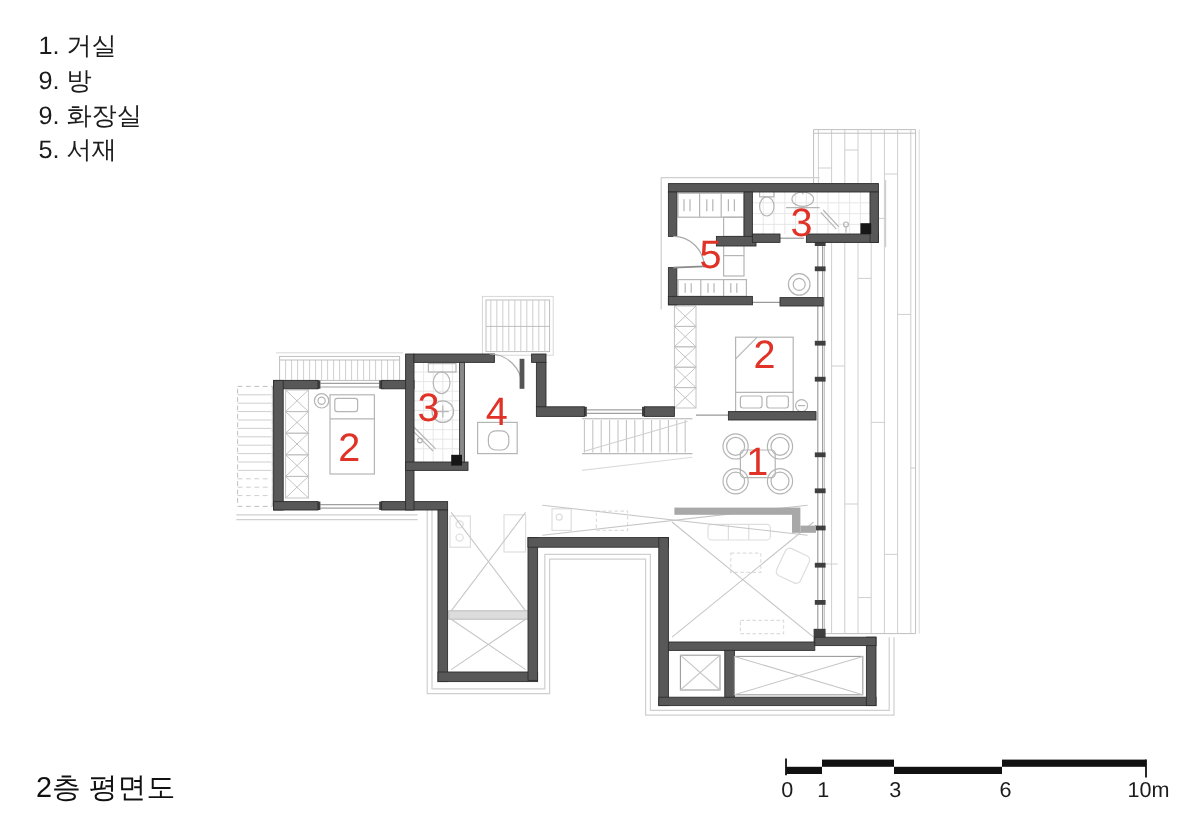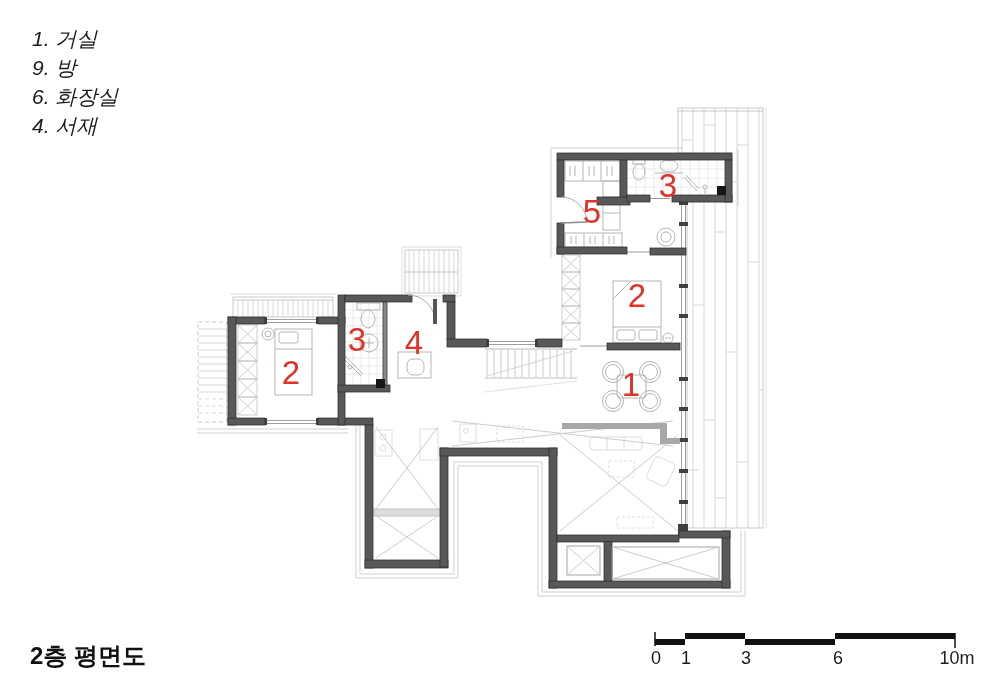--- a/index.html
+++ b/index.html
@@ -1,33 +1,33 @@
 <!DOCTYPE html>
 <html><head>
 <meta charset="utf-8">
 <style>
   html,body{margin:0;padding:0;background:#ffffff;}
   #stage{position:relative;width:1000px;height:700px;background:#ffffff;overflow:hidden;
          font-family:"Liberation Sans",sans-serif;}
-  #legend{position:absolute;left:32px;top:24px;color:#1c1c1c;font-size:21px;line-height:29px;font-style:italic;}
-  #plan-title{position:absolute;left:30px;top:640px;color:#111;font-size:24px;font-weight:bold;}
+  #legend{position:absolute;left:32px;top:24px;color:#1c1c1c;font-size:21px;line-height:29px;}
+  #plan-title{position:absolute;left:30px;top:640px;color:#111;font-size:24px;font-weight:normal;}
   svg text{font-family:"Liberation Sans",sans-serif;}
   .room-label{font-size:33px;}
   .scale-label{font-size:18px;fill:#1c1c1c;}
 </style>
 </head>
 <body>
 
 <div id="stage">
 
   <div id="legend">
     <div>1. 거실</div>
     <div>9. 방</div>
-    <div>6. 화장실</div>
-    <div>4. 서재</div>
+    <div>9. 화장실</div>
+    <div>5. 서재</div>
   </div>
 
   <div id="plan-title">2층 평면도</div>
 
   <svg width="1000" height="700" viewBox="0 0 1000 700">
 
     <g stroke="#cdcdcd" stroke-width="0.8" fill="none">
       <clipPath id="deckclip">
           <path d="M678,108 H763 V528 H687 V202 H732 V153 H678 Z"></path>
         </clipPath>

